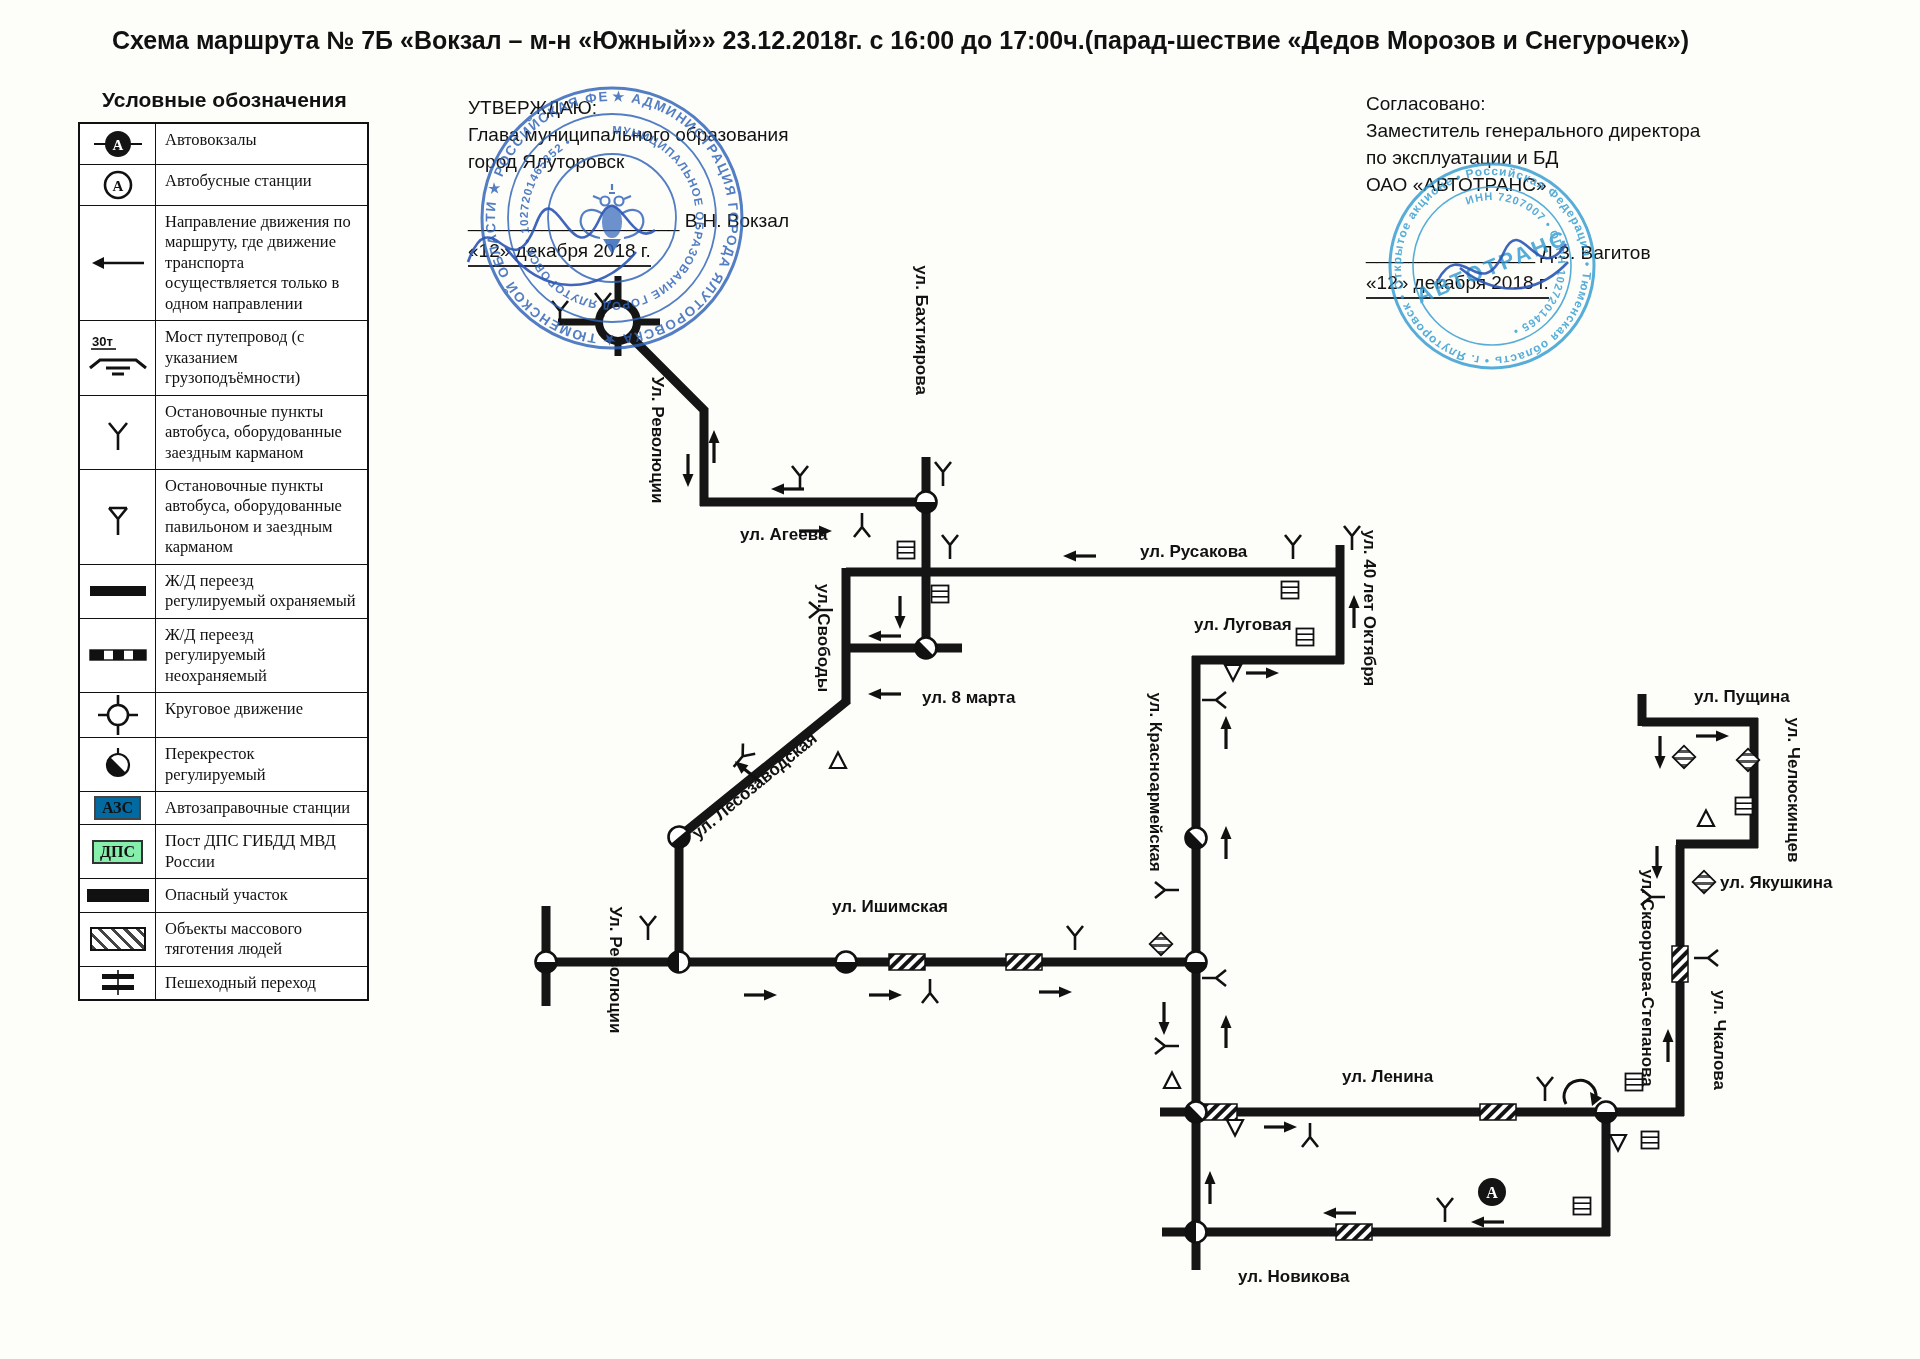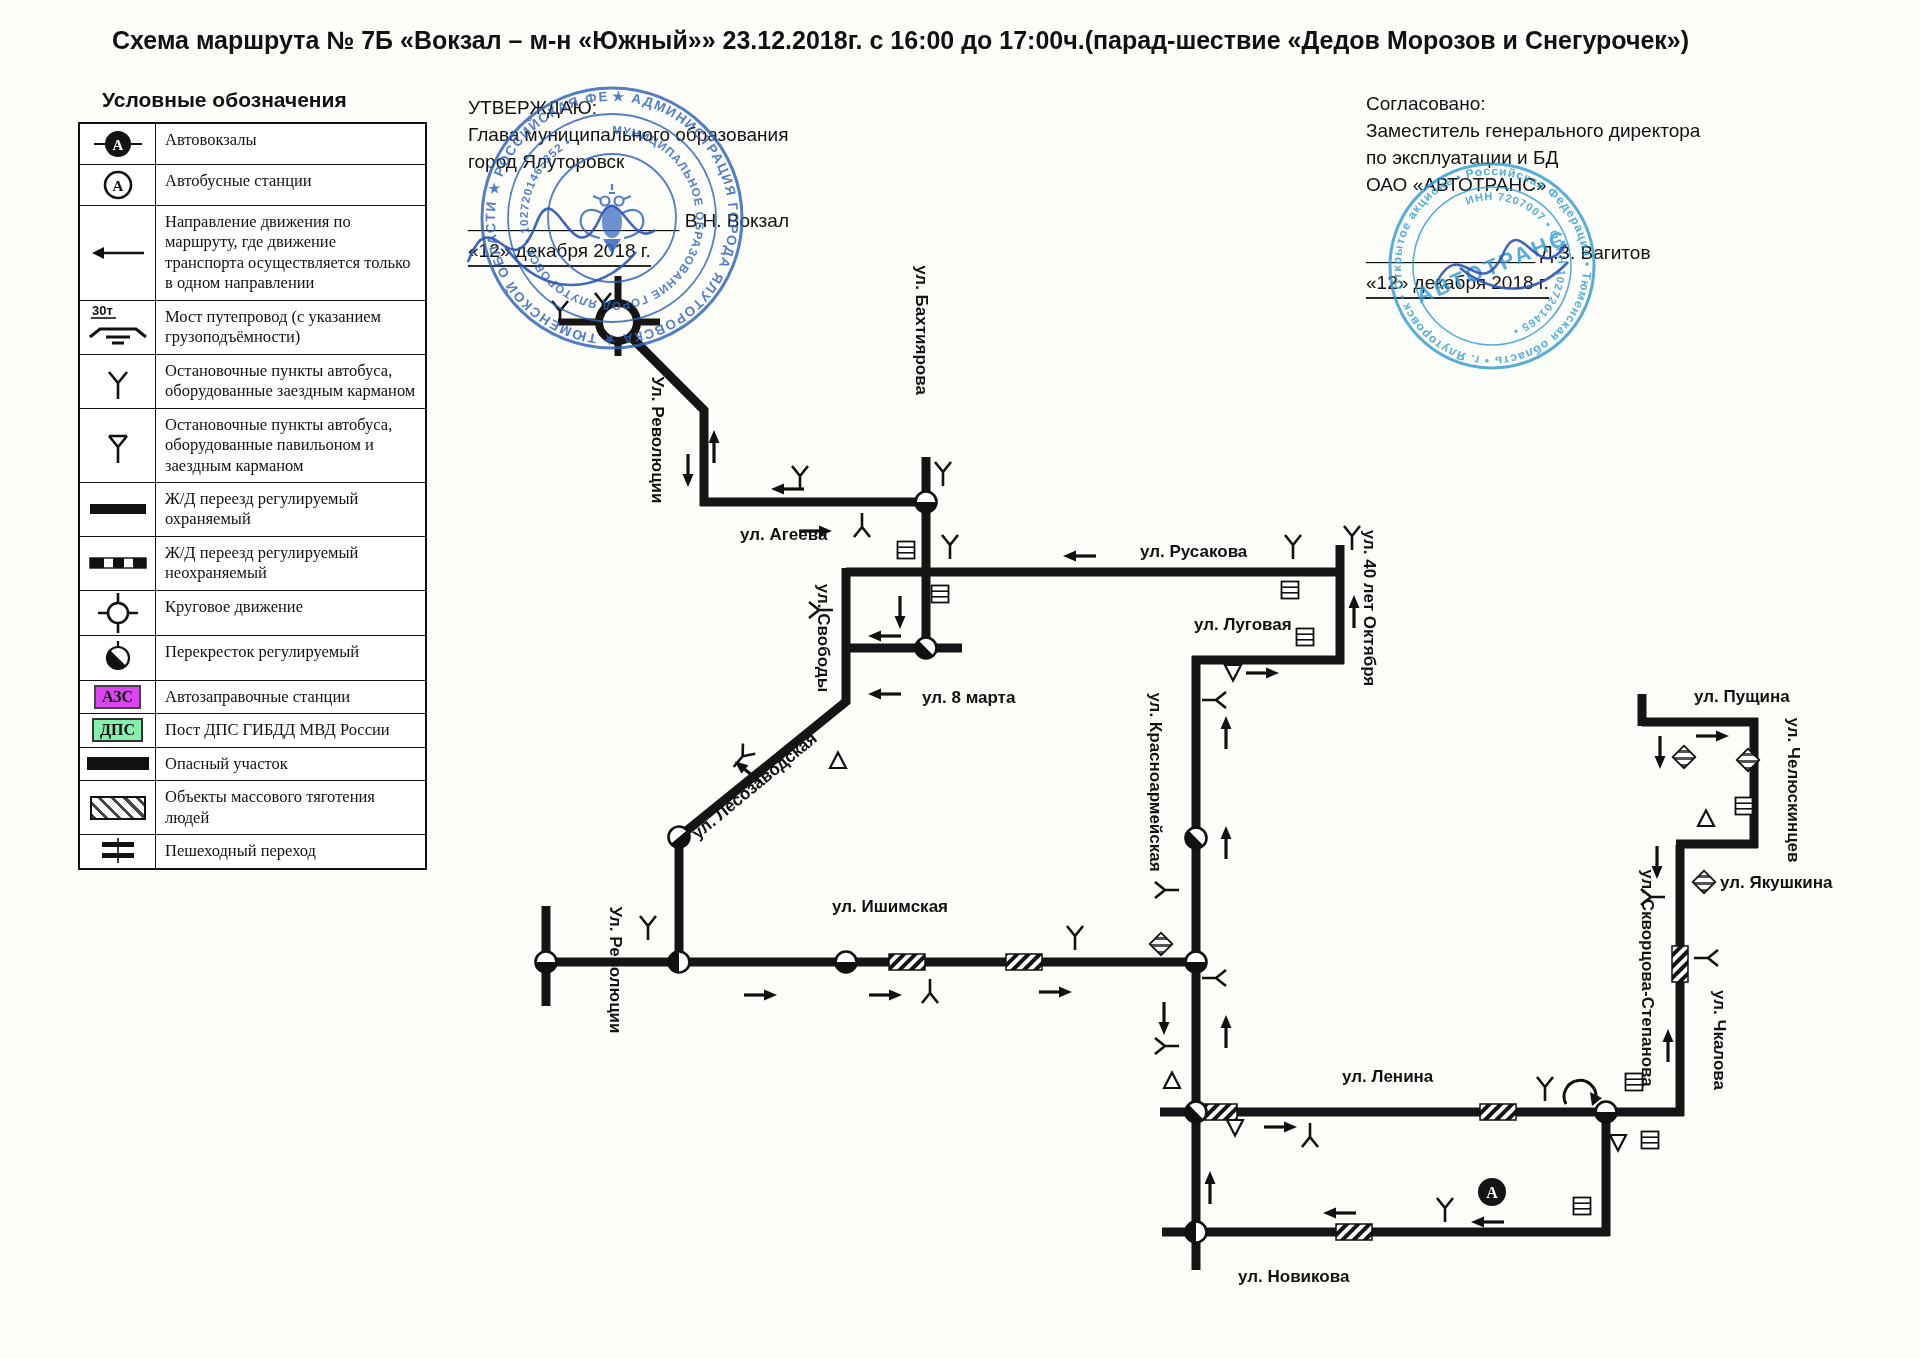--- a/index.html
+++ b/index.html
@@ -1,29 +1,29 @@
 <!DOCTYPE html>
 <html><head>
 <meta charset="utf-8">
 <style>
   *{margin:0;padding:0;box-sizing:border-box}
   html,body{background:#9a9a9a}
   .page{position:relative;width:1920px;height:1359px;background:#fdfdfa;color:#111;
         font-family:"Liberation Sans",sans-serif;overflow:hidden}
   .title{position:absolute;left:112px;top:26px;font-size:25px;font-weight:bold;white-space:nowrap;z-index:2}
   
-  .legend{position:absolute;left:78px;top:88px;width:349px;z-index:2}
+  .legend{position:absolute;left:78px;top:88px;width:291px;z-index:2}
   .legend-header{font-size:21px;font-weight:bold;margin:0 0 10px 24px}
   .legend-table{border:2.5px solid #111;background:#fff}
   .lrow{display:flex;border-bottom:1.5px solid #111;align-items:stretch}
   .lrow:last-child{border-bottom:none}
   .lsym{flex:0 0 76px;border-right:1.5px solid #111;display:flex;align-items:center;justify-content:center}
   .llabel{flex:1;padding:6px 9px;font-family:"Liberation Serif",serif;font-size:16.5px;line-height:1.24;font-weight:normal}
   .llabel.reg{font-weight:normal}
-  .badge{display:inline-block;border:2px solid #444;background:#d946ef;padding:1px 6px;
+  .badge{display:inline-block;border:2px solid #444;background:#0369a1;padding:1px 6px;
          font-family:"Liberation Serif",serif;font-weight:bold;font-size:16px}
   .badge.dps{background:#86efac;border-color:#333}
   .hatchbox{width:56px;height:24px;border:2px solid #111;
      background:repeating-linear-gradient(45deg,#444 0 3px,#fff 3px 9px)}
   .dangerbar{width:62px;height:13px;background:#111}
   
   .hblock{position:absolute;font-size:19px;line-height:27px;z-index:2}
   .approve{left:468px;top:94px}
   .agree{left:1366px;top:90px}
   .sigrow{margin-top:32px;white-space:nowrap}

